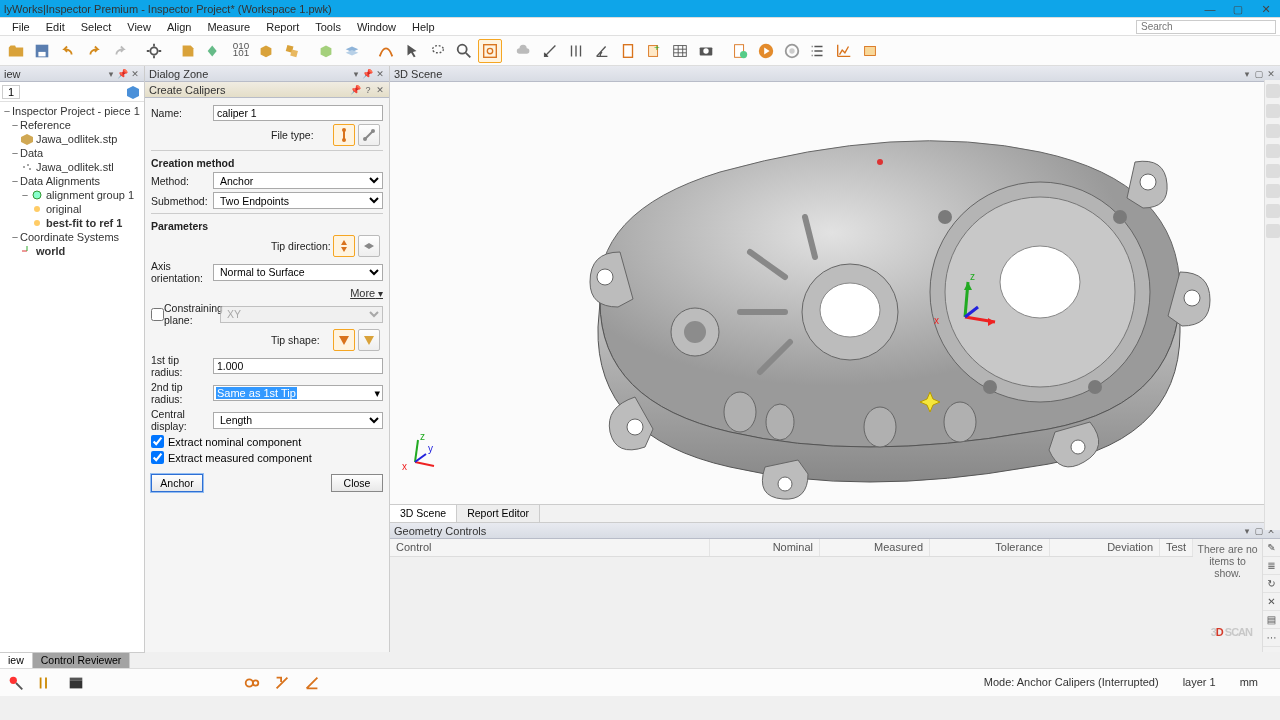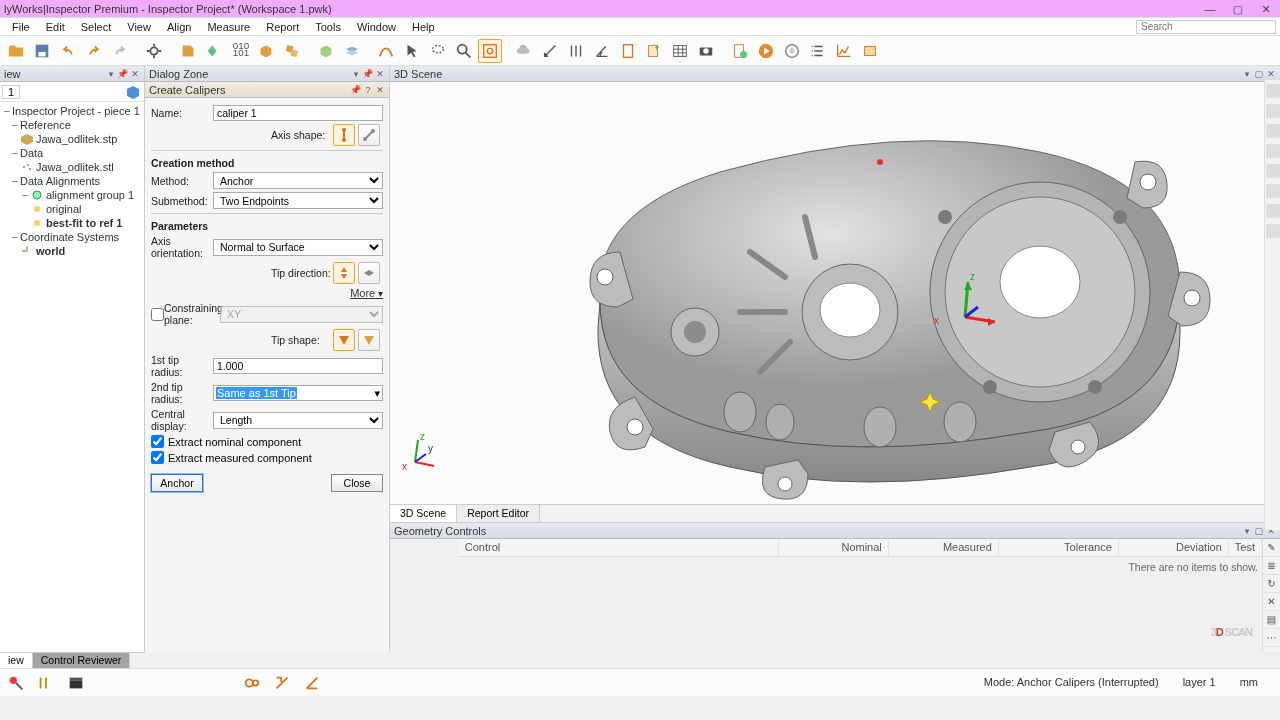--- a/index.html
+++ b/index.html
@@ -1,18 +1,18 @@
 <!DOCTYPE html>
 <html><head>
 <meta charset="utf-8">
 <style>
 * { box-sizing: border-box; margin: 0; padding: 0; font-family: "Segoe UI", Tahoma, sans-serif; font-size: 11px; }
 body { width: 1280px; height: 720px; background: #f0f0f0; overflow: hidden; position: relative; }
 
-.titlebar { height: 18px; background: #f0abfc; display: flex; align-items: center; padding: 0 4px; border-bottom: 1px solid #ddd; }
+.titlebar { height: 18px; background: #0ea5e9; display: flex; align-items: center; padding: 0 4px; border-bottom: 1px solid #ddd; }
 .titlebar-text { color: #333; }
 .win-controls { position: absolute; right: 0; top: 0; display: flex; }
 .win-btn { width: 28px; height: 18px; display: flex; align-items: center; justify-content: center; color: #444; }
 
 .menubar { height: 18px; background: #fff; display: flex; align-items: center; padding: 0 4px; border-bottom: 1px solid #e0e0e0; }
 .menu-item { padding: 0 8px; color: #222; cursor: pointer; }
 .search-box { margin-left: auto; width: 140px; height: 14px; border: 1px solid #ccc; padding: 0 4px; font-size: 10px; color: #888; }
 
 .toolbar { height: 30px; background: #fcfcfc; display: flex; align-items: center; padding: 2px 4px; gap: 2px; border-bottom: 1px solid #ddd; }
 .tool-btn { width: 24px; height: 24px; display: flex; align-items: center; justify-content: center; border: 1px solid transparent; border-radius: 2px; }
@@ -405,21 +405,21 @@
         <span class="hdr-icon">?</span>
         <span class="hdr-icon">✕</span>
       </div>
     </div>
     <div class="dialog-body">
       <div class="dlg-row">
           <span class="dlg-label">Name:</span>
           <input class="dlg-input" value="caliper 1" style="">
         </div>
       <div class="dlg-row">
-          <span class="dlg-label">Axis shape:</span>
+          <span class="dlg-label">File type:</span>
         <div class="icon-toggle sel">
             <svg width="14" height="14">
               <line x1="7" y1="1" x2="7" y2="13" stroke="#d9731c" stroke-width="2"></line>
               <circle cx="7" cy="2" r="2" fill="#d9731c"></circle>
               <circle cx="7" cy="12" r="2" fill="#d9731c"></circle>
             </svg>
           </div>
         <div class="icon-toggle">
             <svg width="14" height="14">
               <line x1="3" y1="11" x2="11" y2="3" stroke="#888" stroke-width="2"></line>
@@ -434,37 +434,37 @@
           <span class="dlg-label">Method:</span>
           <select class="dlg-select"><option>Anchor</option></select>
         </div>
       <div class="dlg-row">
           <span class="dlg-label">Submethod:</span>
           <select class="dlg-select"><option>Two Endpoints</option></select>
         </div>
       <div style="border-top:1px solid #ccc;margin-top:4px"></div>
       <div class="dlg-section">Parameters</div>
       <div class="dlg-row">
-          <span class="dlg-label">Axis orientation:</span>
-          <select class="dlg-select"><option>Normal to Surface</option></select>
-        </div>
-      <div class="dlg-row">
           <span class="dlg-label">Tip direction:</span>
         <div class="icon-toggle sel">
             <svg width="14" height="14">
               <path fill="#d9731c" d="M7 1l3 5H4z"></path>
               <path fill="#d9731c" d="M7 13l3-5H4z"></path>
             </svg>
           </div>
         <div class="icon-toggle">
             <svg width="14" height="14">
               <path fill="#888" d="M2 7l5-3v6zM12 7l-5-3v6z"></path>
             </svg>
           </div>
       </div>
+      <div class="dlg-row">
+          <span class="dlg-label">Axis orientation:</span>
+          <select class="dlg-select"><option>Normal to Surface</option></select>
+        </div>
       <div class="more-link"><span>More</span> ▾</div>
       <div class="dlg-row">
           <input type="checkbox" style="">
           <span class="dlg-label" style="width:56px">Constraining plane:</span>
           <select class="dlg-select" disabled="" style="background:#eee;color:#888"><option>XY</option></select>
         </div>
       <div class="dlg-row">
           <span class="dlg-label">Tip shape:</span>
         <div class="icon-toggle sel">
             <svg width="14" height="14">
@@ -614,21 +614,21 @@
     <div class="geom-panel">
       <div class="panel-header">
         <span>Geometry Controls</span>
         <div class="hdr-icons">
           <span class="hdr-icon">▾</span>
           <span class="hdr-icon">▢</span>
           <span class="hdr-icon">✕</span>
         </div>
       </div>
       <div style="flex:1;display:flex;">
-        <div style="flex:1;display:flex;flex-direction:column;position:relative;align-items:flex-end;">
+        <div style="flex:1;display:flex;flex-direction:row;position:relative;">
           <div class="geom-header">
             <div class="geom-col" style="width:320px;text-align:left">Control</div>
             <div class="geom-col" style="width:110px">Nominal</div>
             <div class="geom-col" style="width:110px">Measured</div>
             <div class="geom-col" style="width:120px">Tolerance</div>
             <div class="geom-col" style="width:110px">Deviation</div>
             <div class="geom-col" style="flex:1;text-align:center">Test</div>
           </div>
           <div class="geom-body">
             <div class="geom-empty">There are no items to show.</div>

